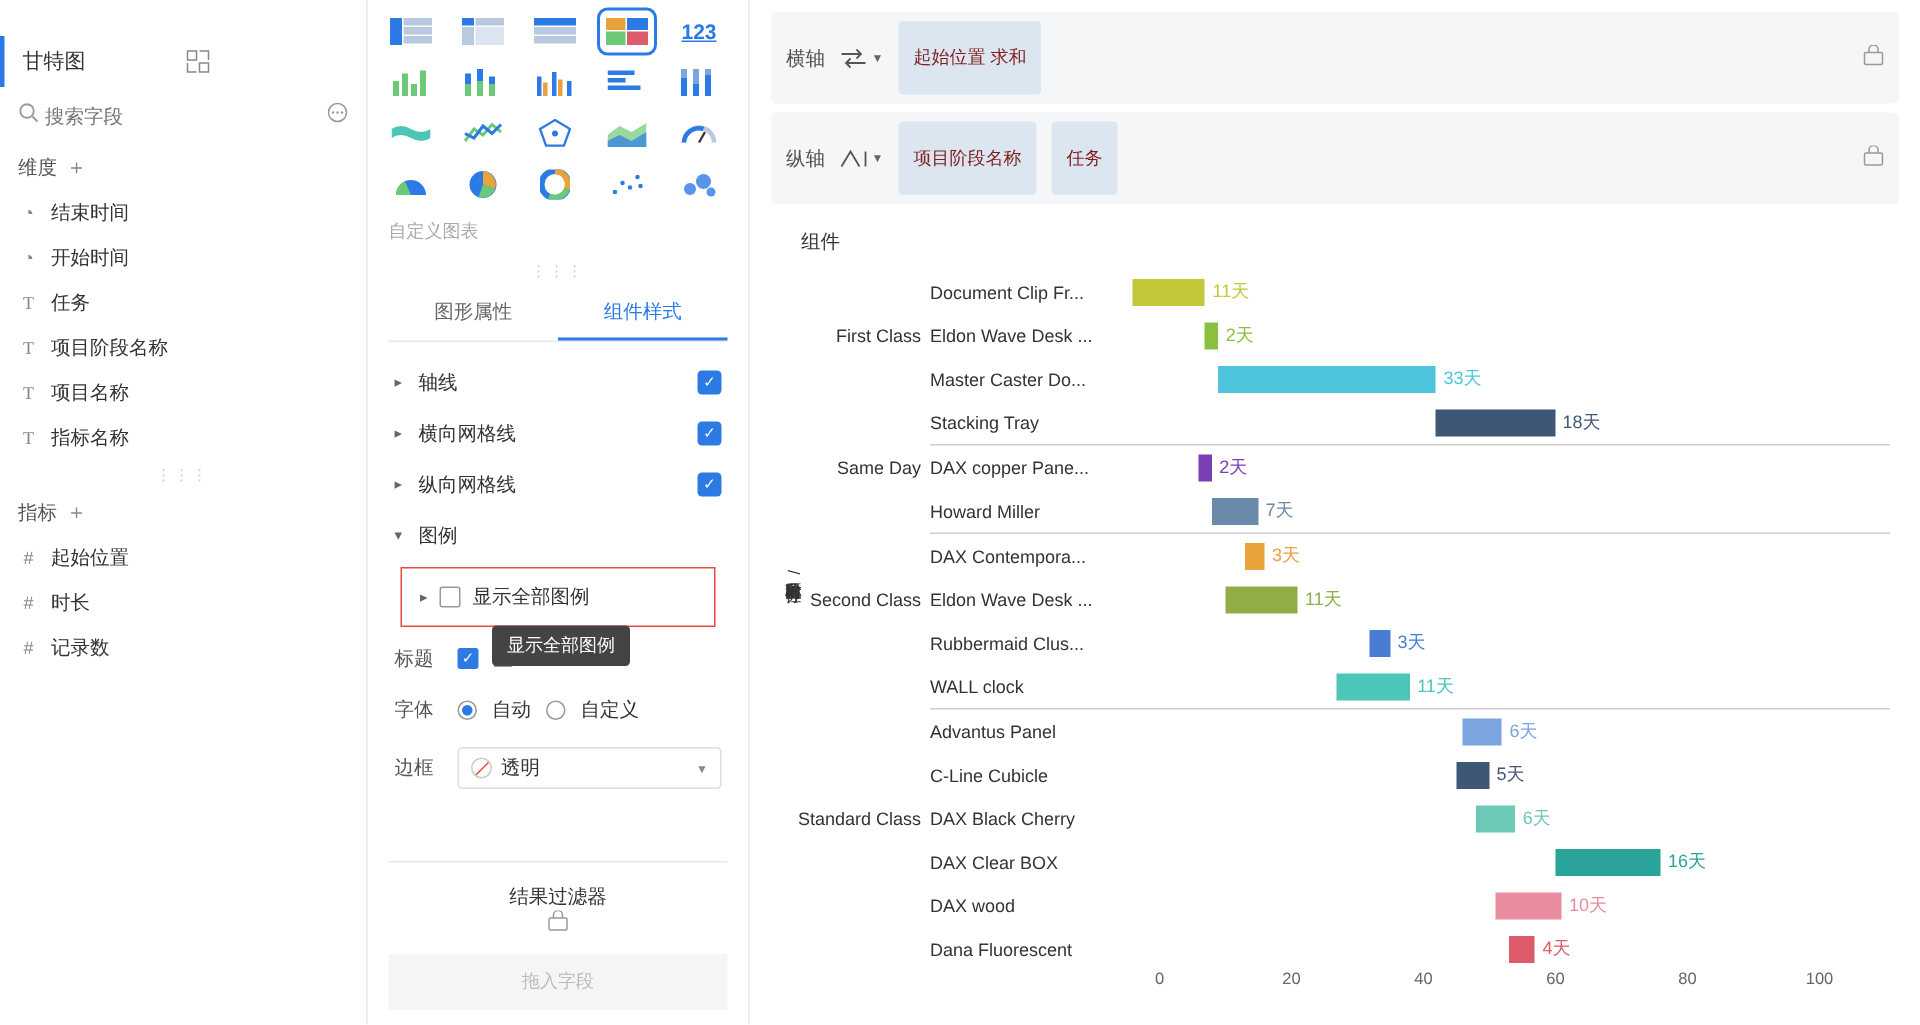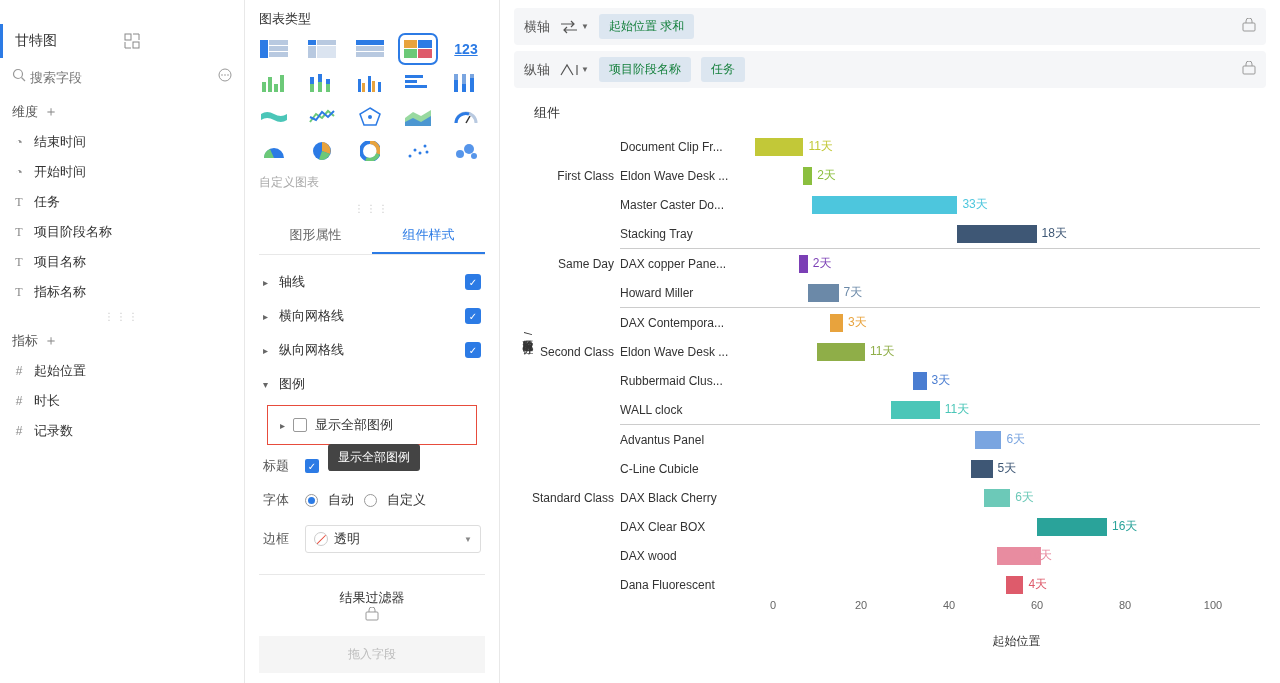--- a/index.html
+++ b/index.html
@@ -58,21 +58,21 @@
 .filter-header { display: flex; align-items: center; justify-content: space-between; padding: 4px 0; font-size: 13px; flex-direction: column; }
 .link-icon { color: #888; font-size: 12px; }
 .drop-zone { background: #f5f5f5; text-align: center; padding: 10px; color: #bbb; font-size: 12px; margin-top: 8px; }
 
 
 .right-panel { flex: 1; display: flex; flex-direction: column; }
 .axis-config { padding: 8px 14px 0 14px; }
 .axis-row { display: flex; align-items: center; background: #f5f6f8; border-radius: 4px; padding: 6px 10px; margin-bottom: 6px; gap: 10px; }
 .axis-row .axis-label { font-size: 13px; color: #555; }
 .axis-row .axis-icon { color: #666; font-size: 14px; cursor: pointer; display: flex; align-items: center; gap: 3px; }
-.pill { background: #dce6f0; padding: 4px 10px; border-radius: 3px; font-size: 12px; color: #15803d; }
+.pill { background: #dce6f0; padding: 16px 10px; border-radius: 3px; font-size: 12px; color: #7f1d1d; }
 .axis-row .link { margin-left: auto; color: #999; }
 .chart-area { flex: 1; padding: 10px 20px; position: relative; }
 .chart-title { font-size: 13px; color: #333; margin-bottom: 10px; padding-left: 14px; }
 .gantt-container { position: relative; height: 540px; }
 .gantt-row { display: flex; align-items: center; height: 29px; }
 .row-group-label { writing-mode: vertical-rl; font-size: 11px; color: #333; position: absolute; left: 0; top: 200px; }
 .group-col { width: 100px; text-align: right; font-size: 12px; padding-right: 6px; color: #333; }
 .task-col { width: 135px; text-align: left; font-size: 12px; padding-right: 6px; color: #333; white-space: nowrap; overflow: hidden; }
 .bar-area { flex: 1; position: relative; height: 100%; display: flex; align-items: center; }
 .bar { height: 18px; position: absolute; }
@@ -161,21 +161,20 @@
         <span>时长</span>
       </div>
       <div class="field-item">
         <span class="icon icon-hash2"></span>
         <span>记录数</span>
       </div>
     </div>
 </div>
 
 <div class="mid-panel">
-  <div class="panel-title">图表类型</div>
   <div class="chart-grid">
     <div class="chart-icon">
         <svg width="28" height="18">
           <rect x="0" y="0" width="8" height="18" fill="#2c7be5"></rect>
           <rect x="9" y="0" width="19" height="5" fill="#b8c9e0"></rect>
           <rect x="9" y="6" width="19" height="5" fill="#b8c9e0"></rect>
           <rect x="9" y="12" width="19" height="5" fill="#b8c9e0"></rect>
         </svg>
       </div>
     <div class="chart-icon">
@@ -540,21 +539,21 @@
           <div class="bar-area">
             <div class="bar" style="left: 281.6px; width: 70.4px; background: rgb(42, 163, 154);"></div>
             <div class="bar-label" style="left: 357px; color: rgb(42, 163, 154);">16天</div>
           </div>
         </div>
         <div class="gantt-row">
           <div class="group-col"></div>
           <div class="task-col">DAX wood</div>
           <div class="bar-area">
             <div class="bar" style="left: 242px; width: 44px; background: rgb(232, 140, 160);"></div>
-            <div class="bar-label" style="left: 273px; color: rgb(232, 140, 160); font-family: Liberation Serif, serif;">10天</div>
+            <div class="bar-label" style="left: 291px; color: rgb(232, 140, 160);">10天</div>
           </div>
         </div>
         <div class="gantt-row">
           <div class="group-col"></div>
           <div class="task-col">Dana Fluorescent</div>
           <div class="bar-area">
             <div class="bar" style="left: 250.8px; width: 17.6px; background: rgb(222, 91, 107);"></div>
             <div class="bar-label" style="left: 273.4px; color: rgb(222, 91, 107);">4天</div>
           </div>
         </div>

